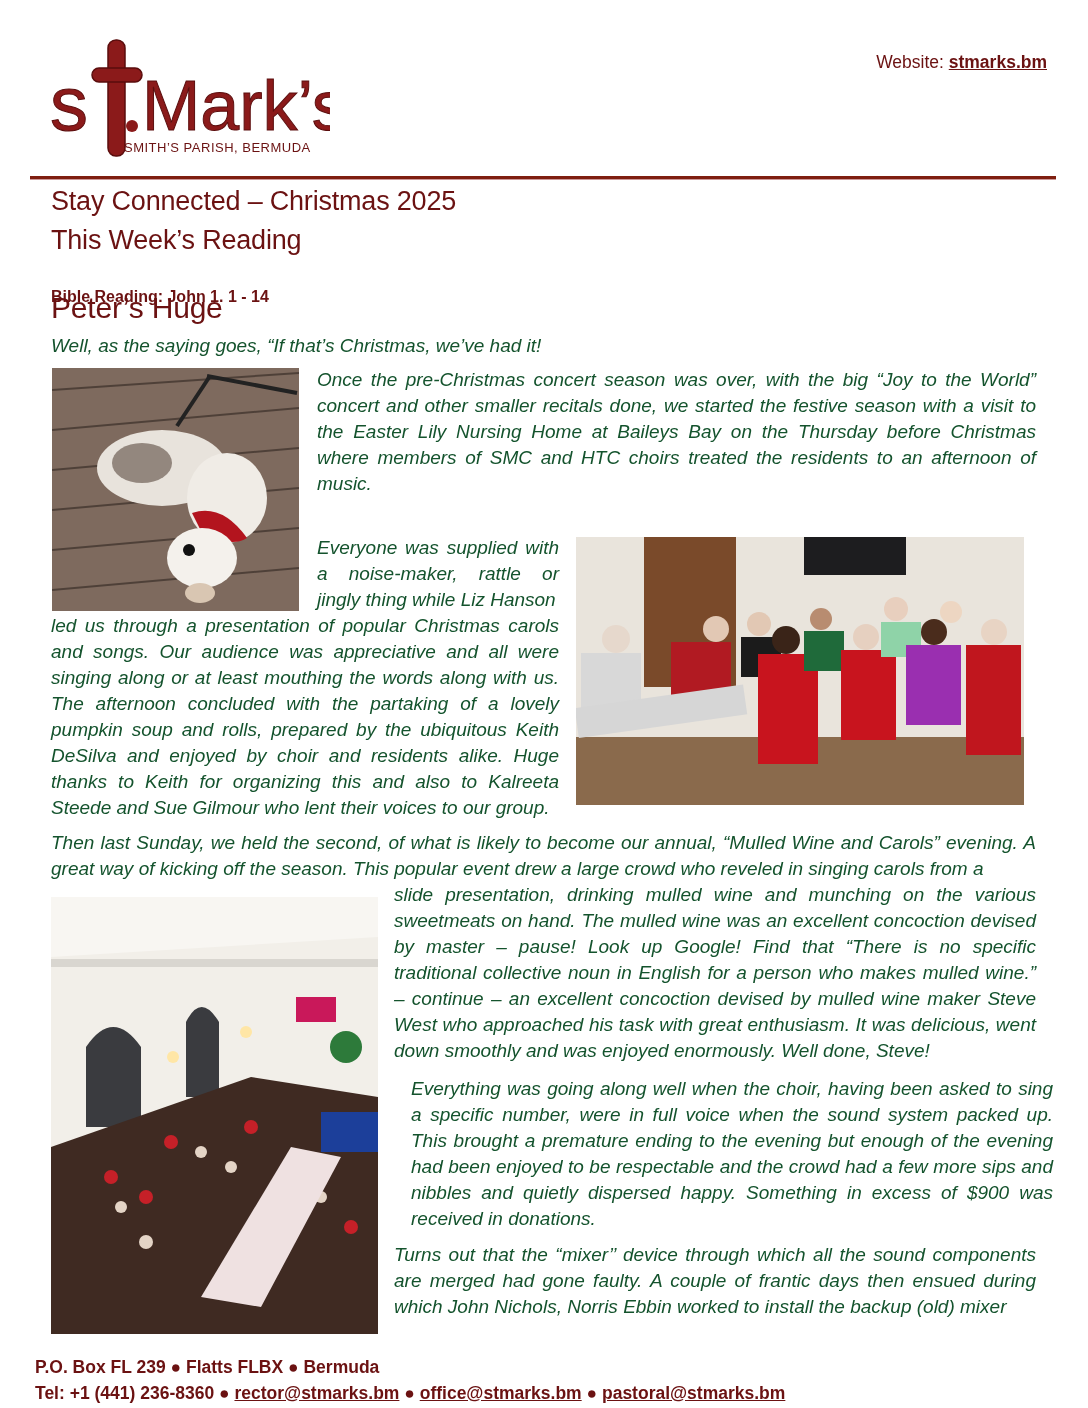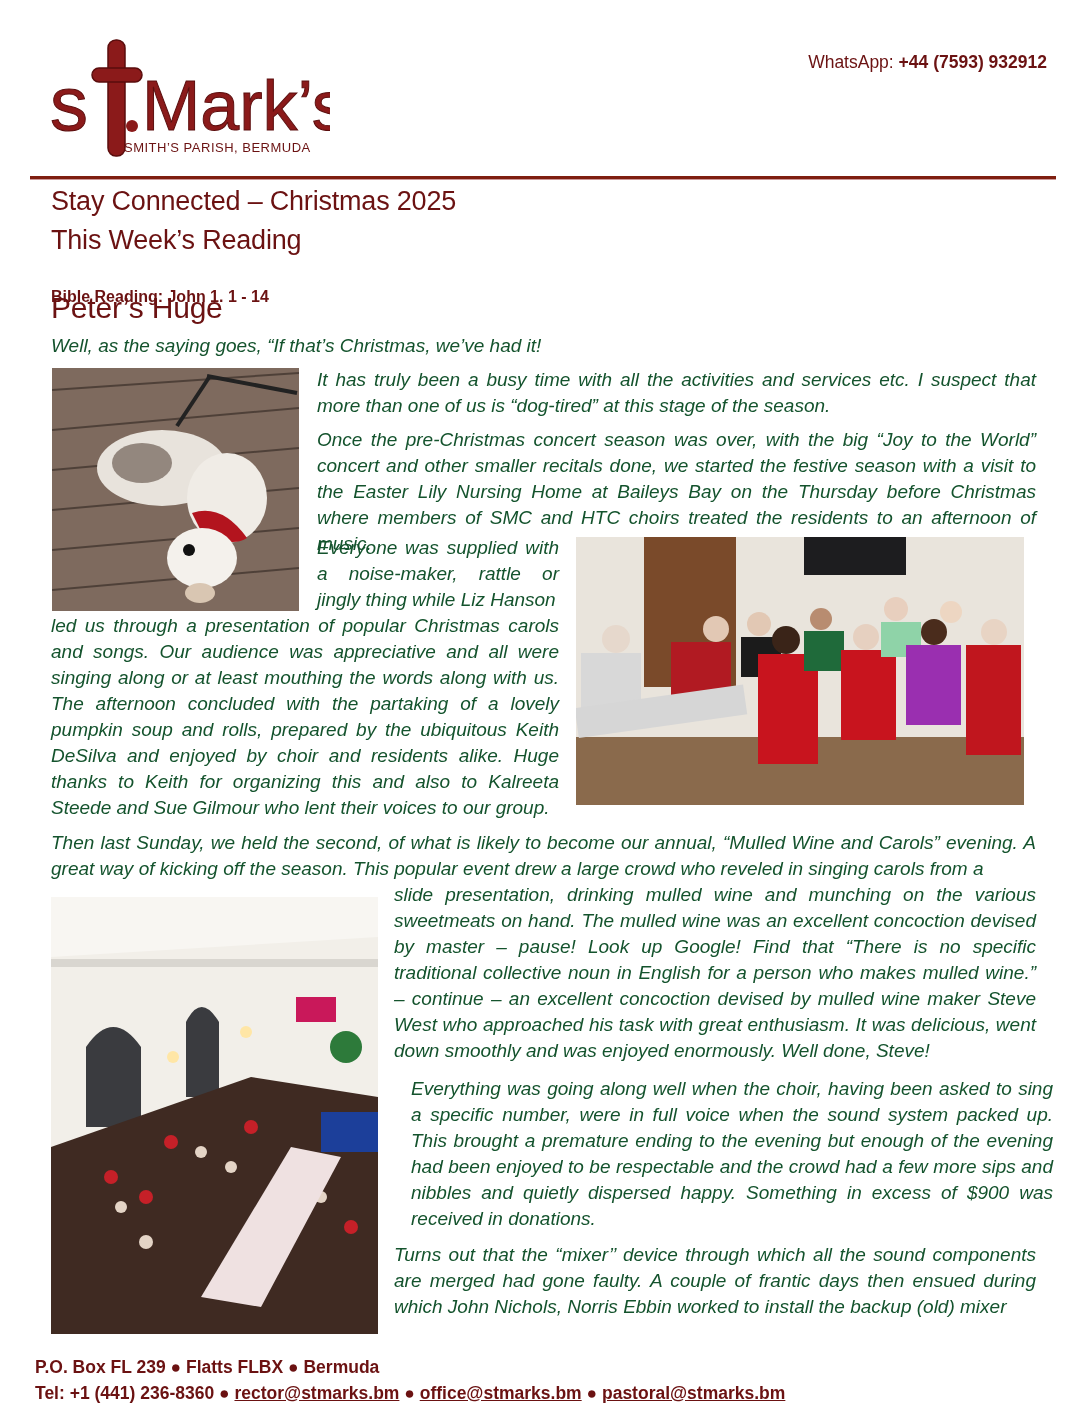--- a/index.html
+++ b/index.html
@@ -54,21 +54,21 @@
     <rect x="42" y="30" width="50" height="14" rx="7" fill="#8b1a1a" stroke="#5a0d0d" stroke-width="1.5"></rect>
     <text x="0" y="92" font-family="Liberation Sans, sans-serif" font-size="76" fill="#8b1a1a" stroke="#5a0d0d" stroke-width="1">s</text>
     <circle cx="82" cy="88" r="6" fill="#8b1a1a"></circle>
     <text x="92" y="92" font-family="Liberation Sans, sans-serif" font-size="70" fill="#8b1a1a" stroke="#5a0d0d" stroke-width="1">Mark’s</text>
     <text x="74" y="114" font-family="Liberation Sans, sans-serif" font-size="13" fill="#6b1212" letter-spacing="0.5">SMITH’S PARISH, BERMUDA</text>
   </svg>
 </div>
 
 <div class="contacts">
   <div>
-    <span class="lbl">WhatsApp: </span><span class="val">+44 (7593) 932912</span>
+    <span class="lbl">Website: </span><a class="val">stmarks.bm</a>
   </div>
 </div>
 
 <div class="divider"></div>
 
 <div class="h-title h1">Stay Connected – Christmas 2025</div>
 <div class="h-title h2">This Week’s Reading</div>
 <div class="h-sub">Bible Reading: John 1. 1 - 14</div>
 <div class="h-title h3">Peter’s Huge</div>
 
@@ -91,21 +91,20 @@
     <ellipse cx="175" cy="130" rx="40" ry="45" fill="#f0ece6"></ellipse>
     <ellipse cx="90" cy="95" rx="30" ry="20" fill="#5a4a40" opacity="0.6"></ellipse>
     <path d="M140 145 Q170 135 195 170 Q180 180 150 165 Z" fill="#b3141e"></path>
     <ellipse cx="150" cy="190" rx="35" ry="30" fill="#f4f1ec"></ellipse>
     <circle cx="137" cy="182" r="6" fill="#111"></circle>
     <ellipse cx="148" cy="225" rx="15" ry="10" fill="#d9c6b2"></ellipse>
   </svg>
 </div>
 
 <div class="p col-right1">
-  <p style="margin-bottom:8px;">It has truly been a busy time with all the activities and services etc. I suspect that more than one of us is “dog-tired” at this stage of the season.</p>
   <p>Once the pre-Christmas concert season was over, with the big “Joy to the World” concert and other smaller recitals done, we started the festive season with a visit to the Easter Lily Nursing Home at Baileys Bay on the Thursday before Christmas where members of SMC and HTC choirs treated the residents to an afternoon of music.</p>
 </div>
 
 <div class="p col-mid">Everyone was supplied with a noise-maker, rattle or jingly thing while Liz Hanson</div>
 
 <div class="img choir">
   <svg viewBox="0 0 448 268" preserveAspectRatio="none">
     <rect width="448" height="268" fill="#e9e4dc"></rect>
     <rect x="68" y="0" width="92" height="150" fill="#7a4a2a"></rect>
     <rect x="228" y="0" width="102" height="38" fill="#1d1d1f"></rect>

